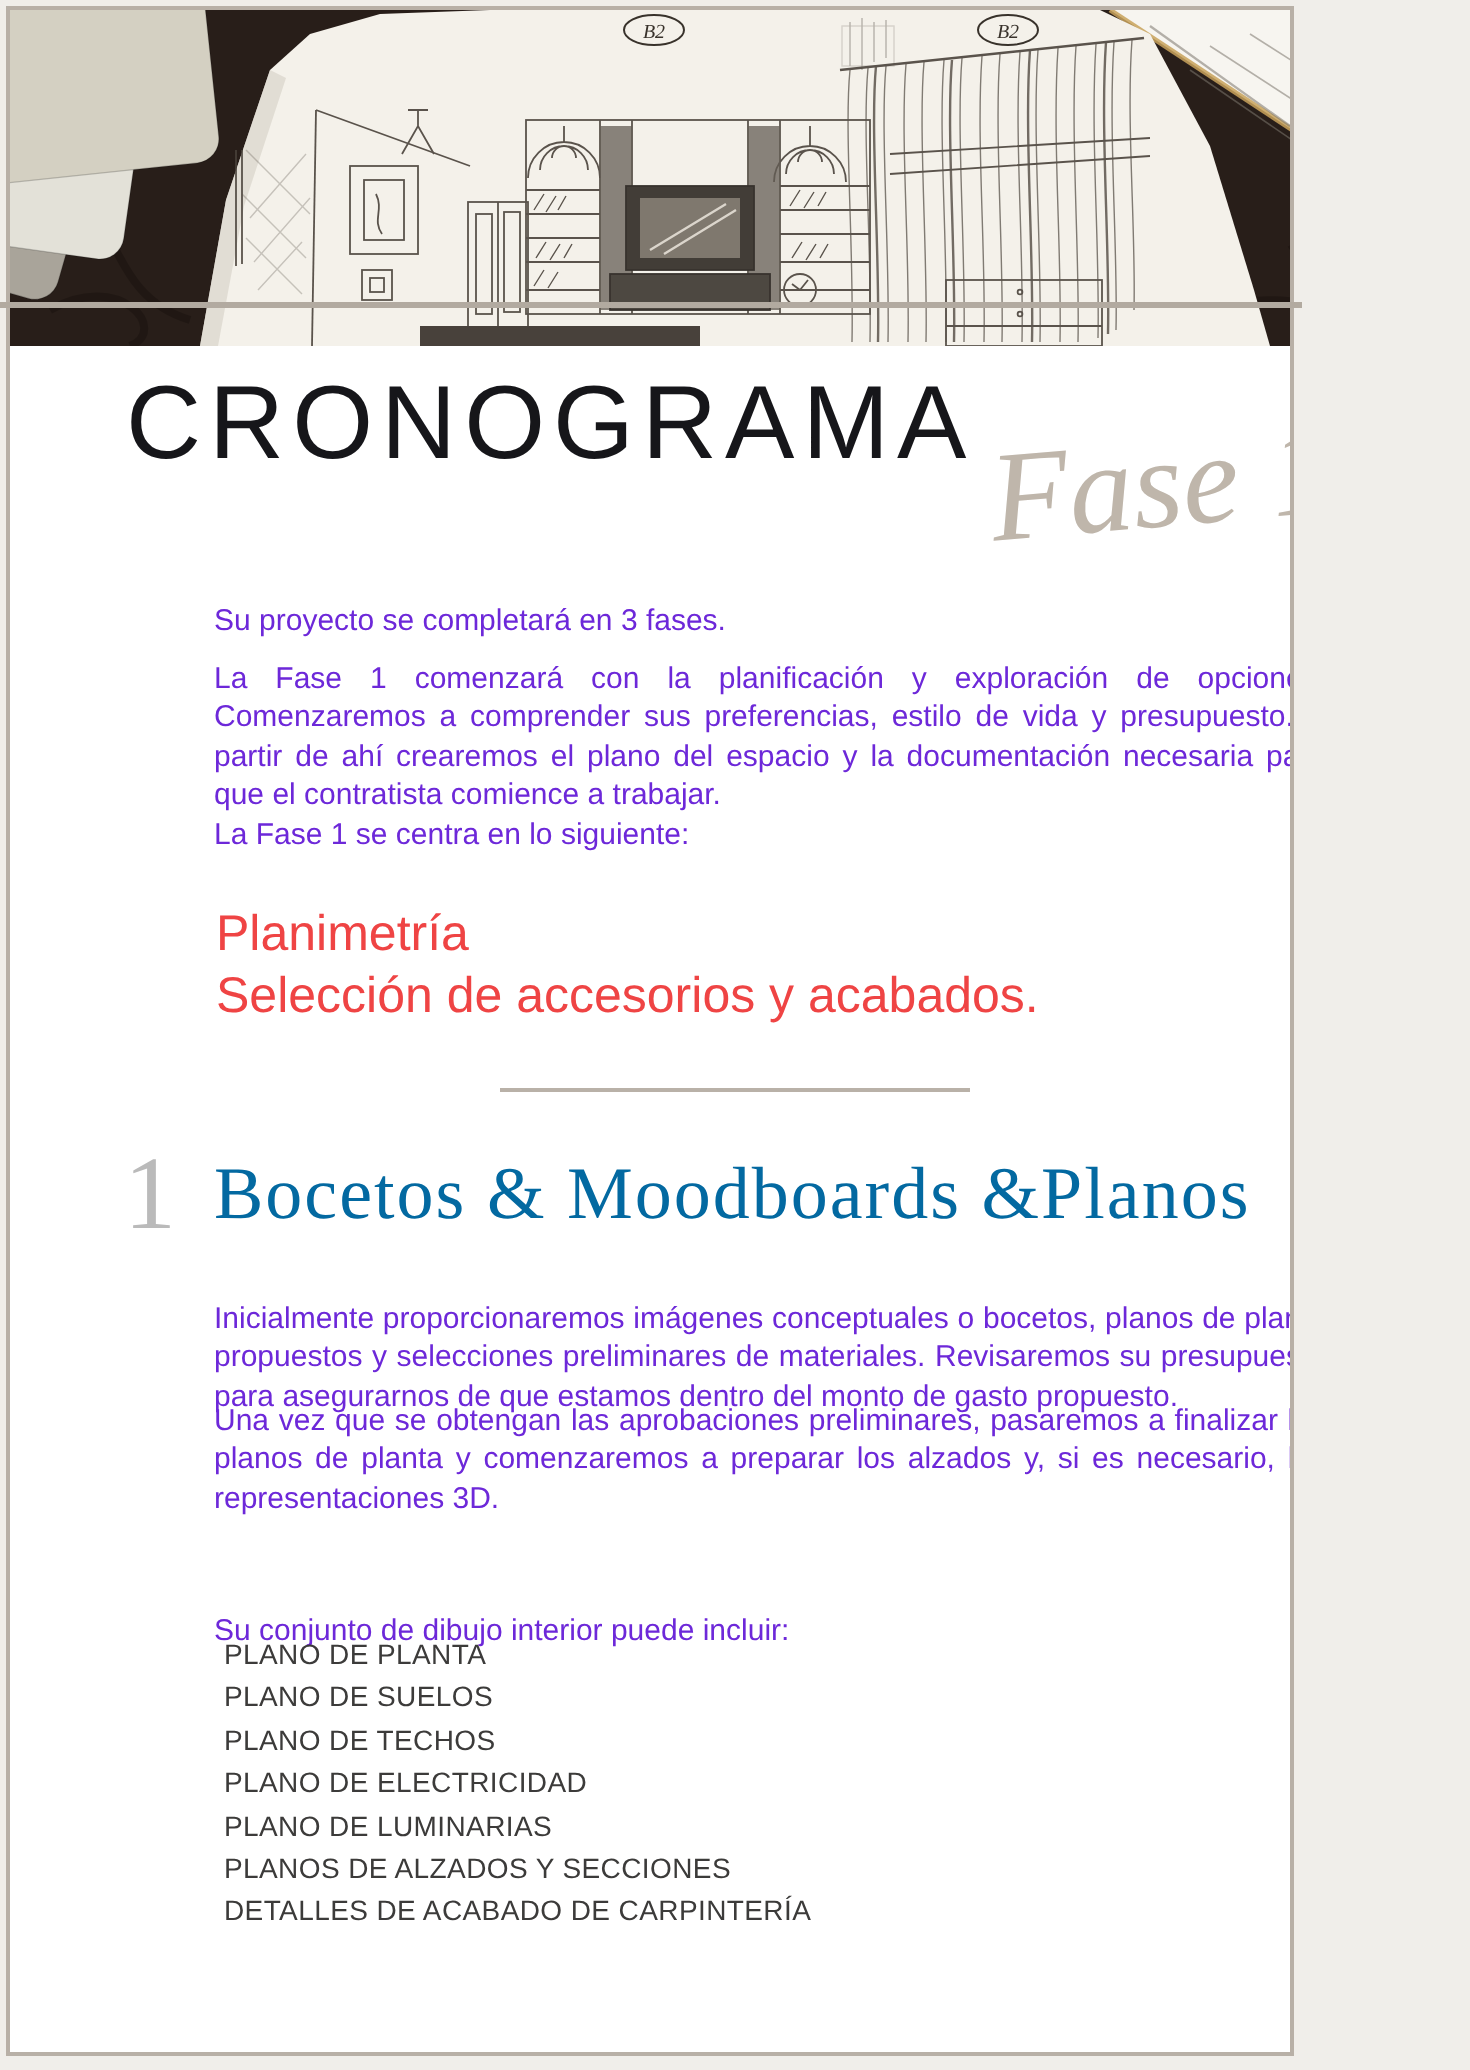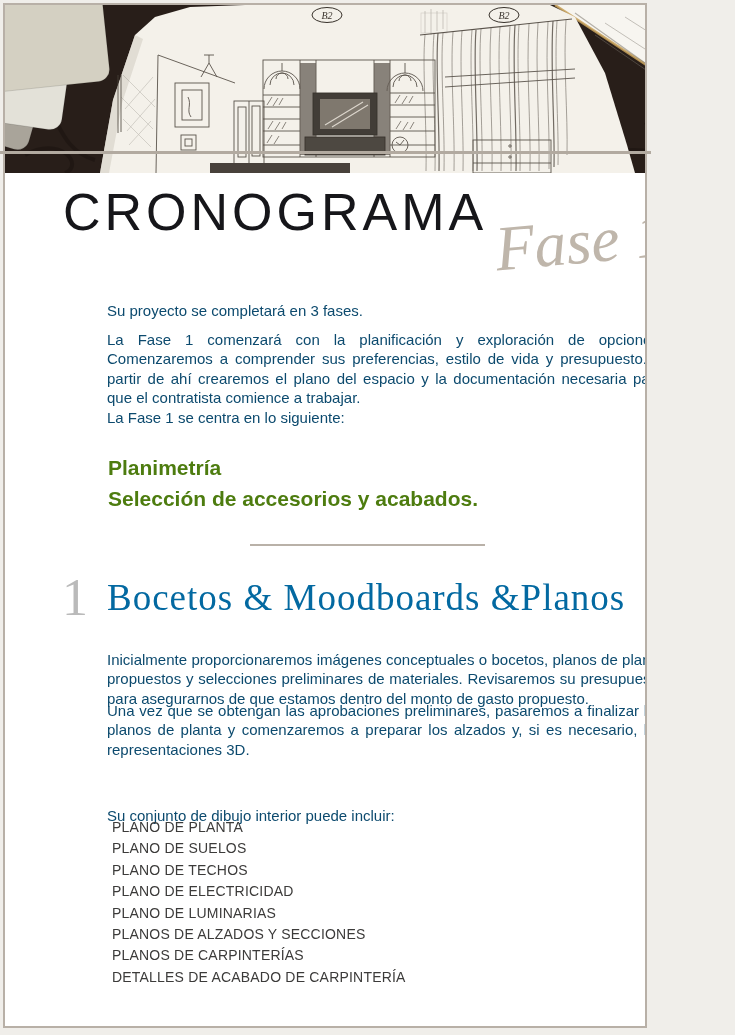--- a/index.html
+++ b/index.html
@@ -10,28 +10,28 @@
   
   .ring{position:absolute;inset:0;border:3px solid #f0eeea;border-right-width:4px;border-bottom-width:7px;z-index:20;pointer-events:none;}
   .frame{position:absolute;left:3px;top:3px;right:4px;bottom:7px;border:2px solid #b8b0a7;z-index:21;pointer-events:none;}
   .header-rule{position:absolute;left:0;top:151px;width:735px;height:3px;background:#b2aaa0;z-index:22;}
   
   .title{position:absolute;left:63px;top:182px;font-family:Liberation Sans, sans-serif;font-size:52px;
          letter-spacing:4px;color:#16161a;z-index:3;white-space:nowrap;}
   .fase{position:absolute;left:495px;top:205px;font-family:"Liberation Serif",serif;font-style:italic;
         font-size:64px;color:#bfb6ab;transform:rotate(-5deg);z-index:4;white-space:nowrap;}
   
-  .bodytxt{position:absolute;left:107px;width:556px;font-size:15px;line-height:19.4px;color:#0c4a6e;}
+  .bodytxt{position:absolute;left:107px;width:556px;font-size:15px;line-height:19.4px;color:#6d28d9;}
   .just{text-align:justify;}
   .intro{top:301px;}
   .p1{top:330px;}
   .s1p1{top:636px;margin-top:14px;}
   .s1p2{top:701px;}
   .list-intro{top:767px;margin-top:39px;}
-  .focus{position:absolute;left:108px;top:452px;font-size:21px;line-height:31px;font-weight:bold;color:#4d7c0f;}
+  .focus{position:absolute;left:108px;top:452px;font-size:25px;line-height:31px;font-weight:normal;color:#ef4444;}
   .divider{position:absolute;left:250px;top:544px;width:235px;height:2px;background:#b9b1a8;}
   .sec-num{position:absolute;left:62px;top:572px;font-family:"Liberation Serif",serif;font-size:52px;
            line-height:1;color:#bababa;}
   .sec-title{position:absolute;left:107px;top:576px;font-family:Liberation Serif, serif;font-size:37px;
              line-height:44px;letter-spacing:1px;color:#0369a1;white-space:nowrap;}
   .list{position:absolute;left:112px;top:819px;font-size:14px;letter-spacing:.2px;color:#3c3b3a;}
   .list div{height:21.4px;}
 </style>
 </head>
 <body>
@@ -221,17 +221,16 @@
   <div class="bodytxt s1p2 just">Una vez que se obtengan las aprobaciones preliminares, pasaremos a finalizar los planos de planta y comenzaremos a preparar los alzados y, si es necesario, las representaciones 3D.</div>
   <div class="bodytxt list-intro">Su conjunto de dibujo interior puede incluir:</div>
 
   <div class="list">
       <div>PLANO DE PLANTA</div>
       <div>PLANO DE SUELOS</div>
       <div>PLANO DE TECHOS</div>
       <div>PLANO DE ELECTRICIDAD</div>
       <div>PLANO DE LUMINARIAS</div>
       <div>PLANOS DE ALZADOS Y SECCIONES</div>
-      <div>PLANOS DE CARPINTERÍAS</div>
       <div>DETALLES DE ACABADO DE CARPINTERÍA</div>
     </div>
 
 </div>
 
 </body></html>

